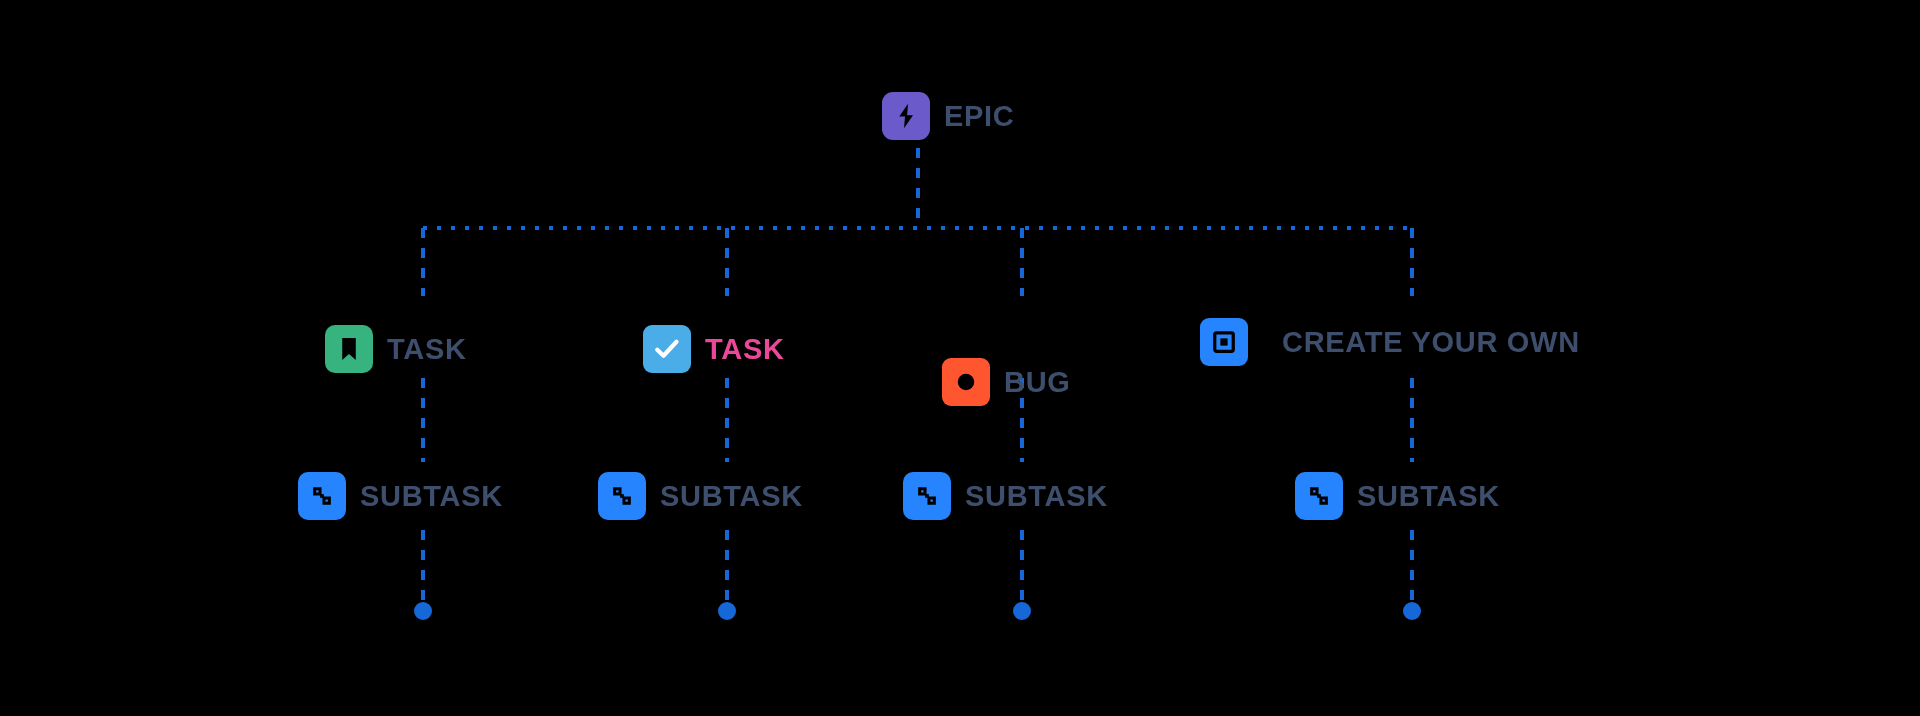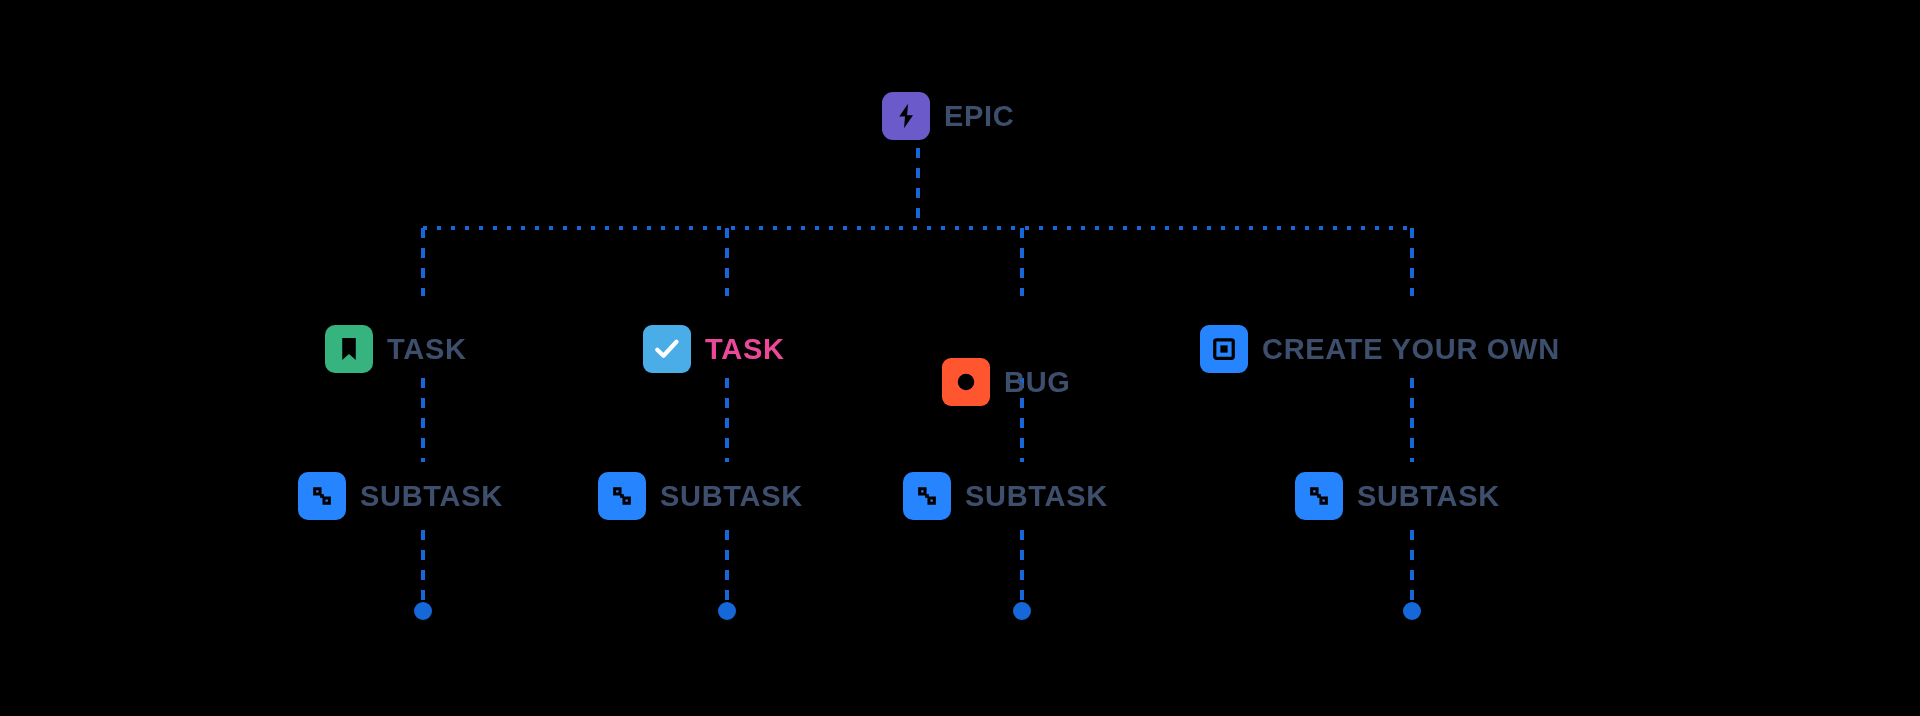--- a/index.html
+++ b/index.html
@@ -127,21 +127,21 @@
 
   <div class="node" id="node-bug" style="left: 942px; top: 325px; margin-top: 33px;">
     <span class="node-icon icon-bug" style="background: rgb(255, 86, 48);">
       <svg width="30" height="30" viewBox="0 0 24 24">
         <circle cx="12" cy="12" r="6.6" fill="#000000"></circle>
       </svg>
     </span>
     <span class="node-label" style="color: rgb(62, 79, 109);">BUG</span>
   </div>
 
-  <div class="node" id="node-custom" style="left: 1200px; top: 325px;">
+  <div class="node" id="node-custom" style="left: 1200px; top: 318px; gap: 20px;">
     <span class="node-icon icon-custom" style="background: rgb(38, 132, 255);">
       <svg width="30" height="30" viewBox="0 0 24 24">
         <rect x="4.6" y="4.6" width="14.8" height="14.8" rx="1.4" fill="none" stroke="#000000" stroke-width="2.6"></rect>
         <rect x="9.1" y="9.1" width="5.8" height="5.8" fill="#000000"></rect>
       </svg>
     </span>
     <span class="node-label" style="color: rgb(62, 79, 109);">CREATE YOUR OWN</span>
   </div>
 
   <div class="node" id="node-sub-0" style="left: 298px; top: 472px;">

